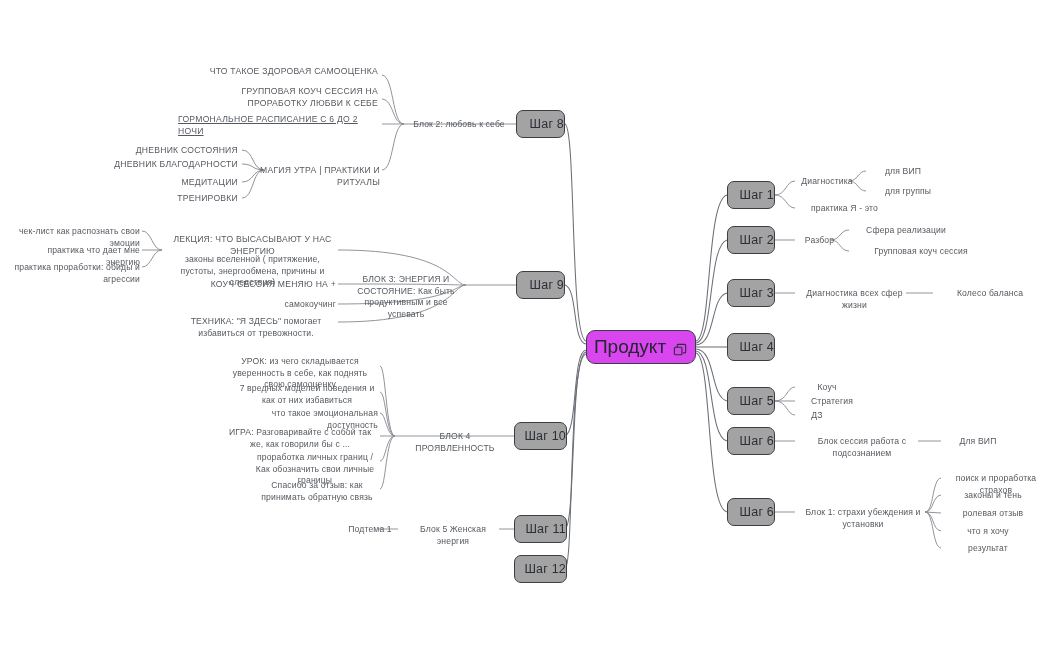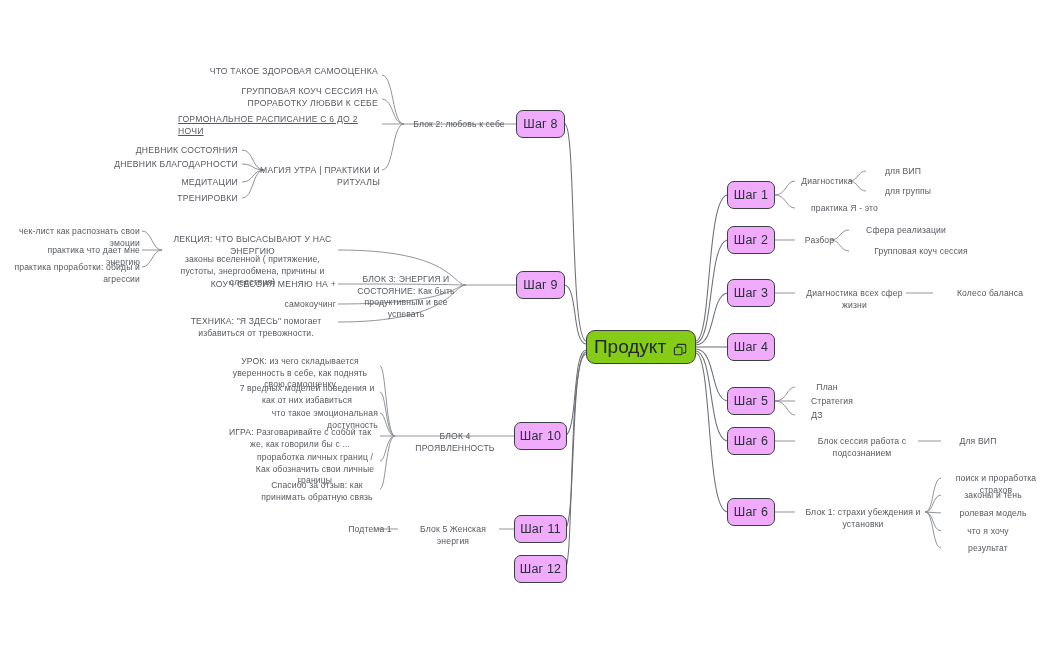--- a/index.html
+++ b/index.html
@@ -1,27 +1,27 @@
 <!DOCTYPE html>
 <html><head>
 <meta charset="utf-8">
 <style>
   html,body{margin:0;padding:0;background:#ffffff;}
   body{width:1050px;height:650px;overflow:hidden;font-family:"Liberation Sans","DejaVu Sans",sans-serif;}
   #stage{position:relative;width:1050px;height:650px;background:#fff;}
   svg#links{position:absolute;left:0;top:0;width:1050px;height:650px;}
   .node-box{
     position:absolute;box-sizing:border-box;
-    border:1.6px solid #3b3f45;border-radius:7px;background:#f0abfc;
-    display:flex;align-items:center;justify-content:center;
+    border:1.6px solid #3b3f45;border-radius:7px;background:#a3a3a3;
+    display:flex;align-items:center;justify-content:flex-end;
     color:#2b2f36;font-size:12.5px;letter-spacing:.2px;white-space:nowrap;
   }
   .root-box{
     position:absolute;box-sizing:border-box;
-    border:1.6px solid #3b3f45;border-radius:9px;background:#84cc16;
+    border:1.6px solid #3b3f45;border-radius:9px;background:#d946ef;
     display:flex;align-items:center;justify-content:center;gap:7px;
     color:#23272e;font-size:19px;white-space:nowrap;
   }
   .lbl{
     position:absolute;color:#55595f;font-size:8.6px;line-height:1.35;
     letter-spacing:.15px;
   }
   .lbl.r{text-align:center;}
   .lbl.l{text-align:right;}
   .lbl.caps{letter-spacing:.25px;}
@@ -163,31 +163,31 @@
   <div class="lbl r" style="left:868px;top:186px;width:80px;">для группы</div>
   <div class="lbl r" style="left:797px;top:203px;width:95px;">практика Я - это</div>
 
   <div class="lbl r" style="left:797px;top:235px;width:45px;">Разбор</div>
   <div class="lbl r" style="left:851px;top:225px;width:110px;">Сфера реализации</div>
   <div class="lbl r" style="left:851px;top:246px;width:140px;">Групповая коуч сессия</div>
 
   <div class="lbl r" style="left:797px;top:288px;width:115px;">Диагностика всех сфер жизни</div>
   <div class="lbl r" style="left:935px;top:288px;width:110px;">Колесо баланса</div>
 
-  <div class="lbl r" style="left:797px;top:382px;width:60px;">План</div>
+  <div class="lbl r" style="left:797px;top:382px;width:60px;">Коуч</div>
   <div class="lbl r" style="left:797px;top:396px;width:70px;">Стратегия</div>
   <div class="lbl r" style="left:797px;top:410px;width:40px;">ДЗ</div>
 
   <div class="lbl r" style="left:797px;top:436px;width:130px;">Блок сессия работа с подсознанием</div>
   <div class="lbl r" style="left:943px;top:436px;width:70px;">Для ВИП</div>
 
   <div class="lbl r" style="left:797px;top:507px;width:132px;">Блок 1: страхи убеждения и установки</div>
   <div class="lbl r" style="left:943px;top:473px;width:106px;">поиск и проработка страхов</div>
   <div class="lbl r" style="left:943px;top:490px;width:100px;">законы и тень</div>
-  <div class="lbl r" style="left:943px;top:508px;width:100px;">ролевая модель</div>
+  <div class="lbl r" style="left:943px;top:508px;width:100px;">ролевая отзыв</div>
   <div class="lbl r" style="left:943px;top:526px;width:90px;">что я хочу</div>
   <div class="lbl r" style="left:943px;top:543px;width:90px;">результат</div>
 
   <div class="lbl r" style="left:409px;top:119px;width:100px;">Блок 2: любовь к себе</div>
 
   <div class="lbl l caps" style="left:186px;top:66px;width:192px;">ЧТО ТАКОЕ ЗДОРОВАЯ САМООЦЕНКА</div>
   <div class="lbl l caps" style="left:208px;top:86px;width:170px;">ГРУППОВАЯ КОУЧ СЕССИЯ НА ПРОРАБОТКУ ЛЮБВИ К СЕБЕ</div>
   <div class="lbl l caps" style="left:178px;top:114px;width:200px;text-align:left;text-decoration:underline;">ГОРМОНАЛЬНОЕ РАСПИСАНИЕ С 6 ДО 2 НОЧИ</div>
   <div class="lbl l caps" style="left:246px;top:165px;width:134px;">МАГИЯ УТРА | ПРАКТИКИ И РИТУАЛЫ</div>
 

